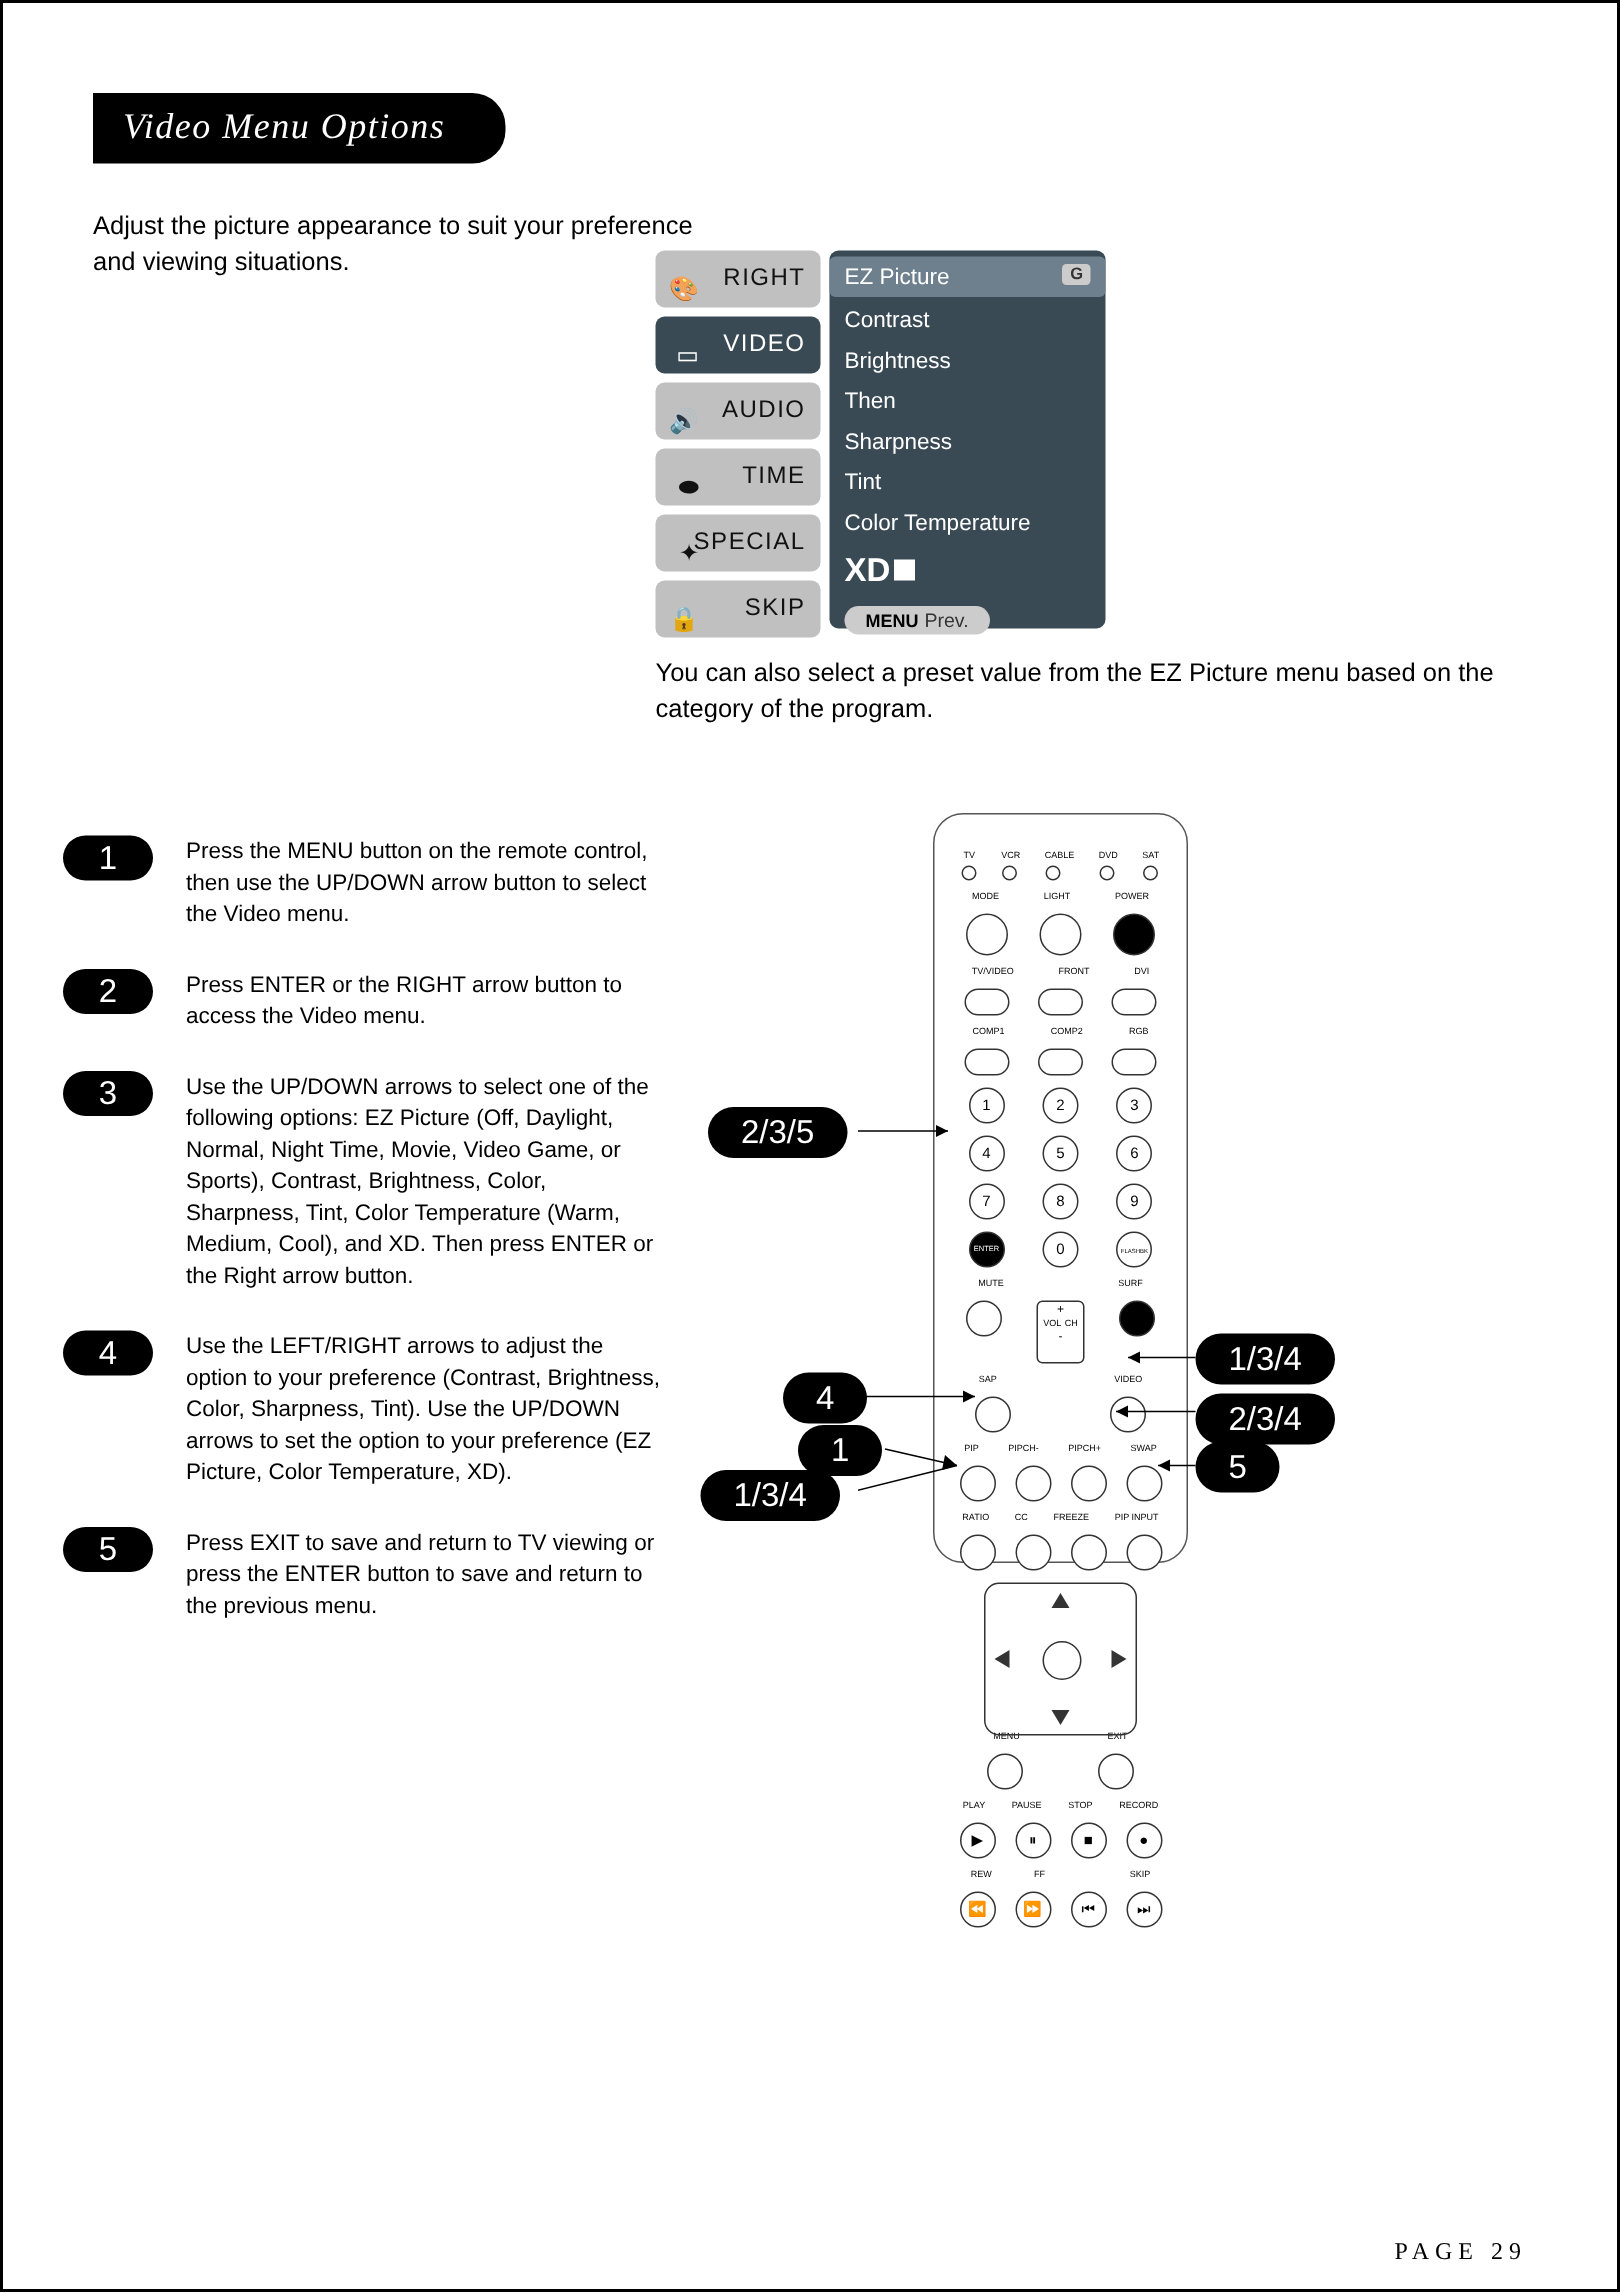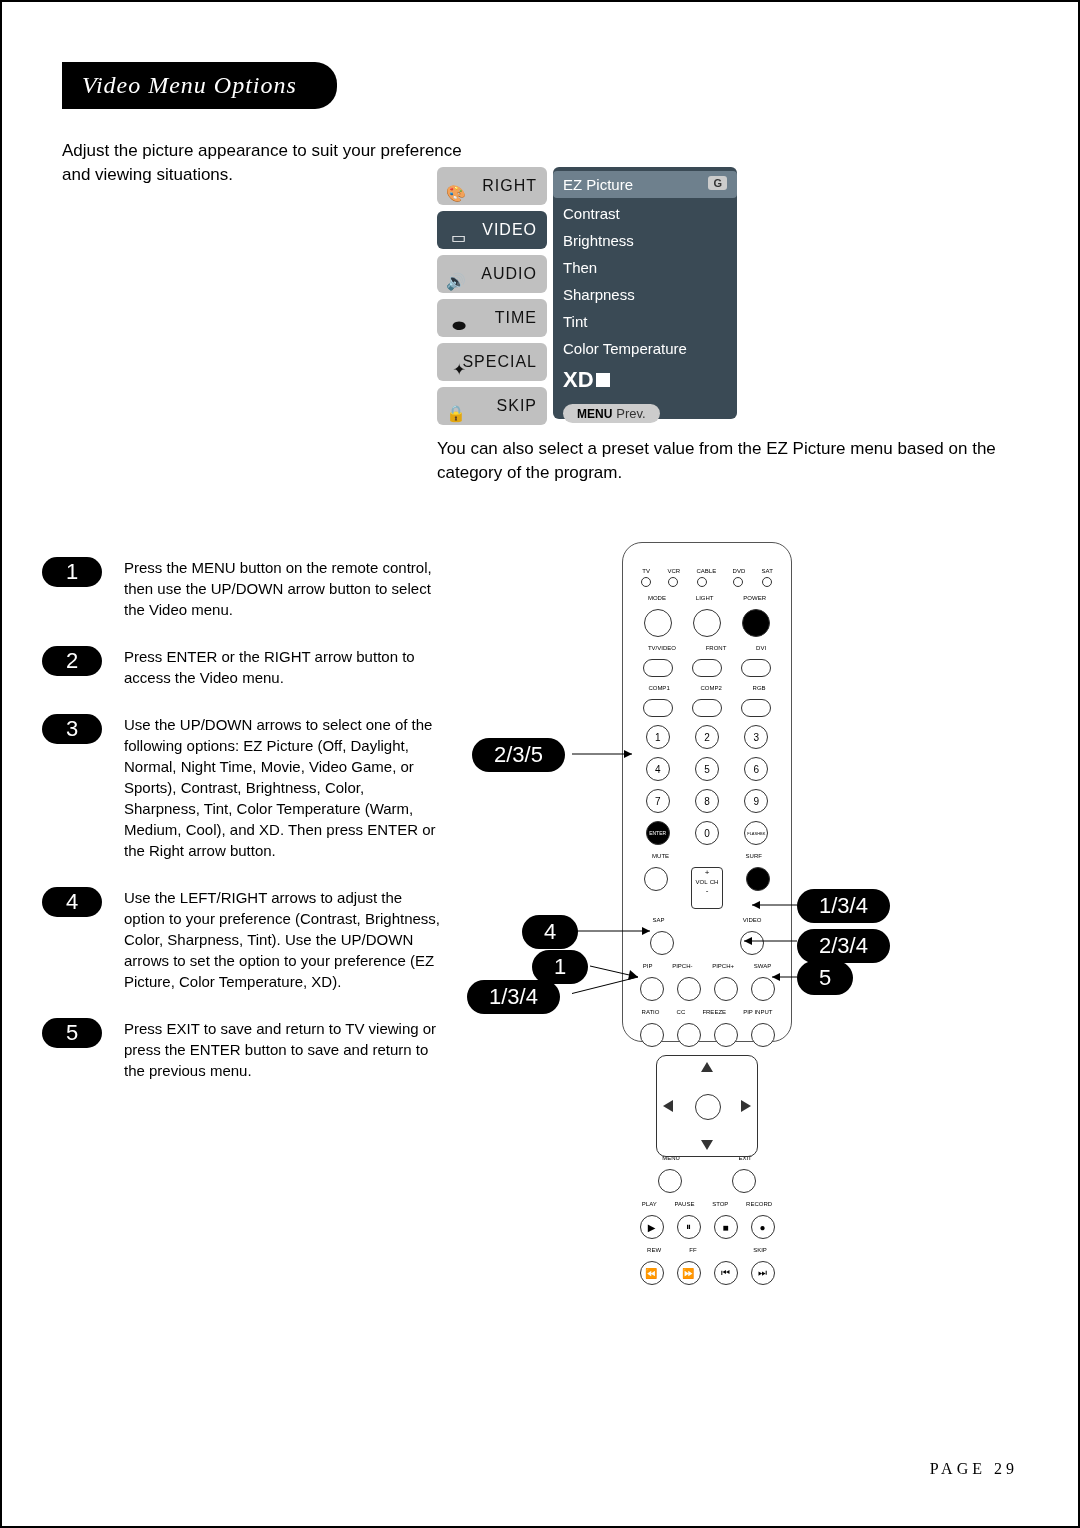--- a/index.html
+++ b/index.html
@@ -44,21 +44,21 @@
   .bigc{width:26px;height:26px}
   .dpad{width:100px;height:100px;border:1px solid #333;border-radius:10px;margin:4px auto;position:relative}
   .dpad .c{width:24px;height:24px;border:1px solid #333;border-radius:50%;position:absolute;top:38px;left:38px}
   .dpad .tri{width:0;height:0;position:absolute;border-style:solid}
   .dpad .up{top:6px;left:44px;border-width:0 6px 10px 6px;border-color:transparent transparent #333 transparent}
   .dpad .dn{bottom:6px;left:44px;border-width:10px 6px 0 6px;border-color:#333 transparent transparent transparent}
   .dpad .lf{top:44px;left:6px;border-width:6px 10px 6px 0;border-color:transparent #333 transparent transparent}
   .dpad .rt{top:44px;right:6px;border-width:6px 0 6px 10px;border-color:transparent transparent transparent #333}
   
   .call{position:absolute;background:#000;color:#fff;font-size:22px;padding:4px 22px;border-radius:18px;text-align:center}
-  .footer{position:absolute;bottom:48px;right:60px;font-size:16px;letter-spacing:4px;font-family:"Times New Roman",serif}
+  .footer{position:absolute;bottom:15px;right:60px;font-size:16px;letter-spacing:4px;font-family:"Times New Roman",serif}
 </style>
 </head>
 <body>
 
 <div class="page">
 
   <div class="title-bar">Video Menu Options</div>
 
   <div class="intro">Adjust the picture appearance to suit your preference and viewing situations.</div>
 

